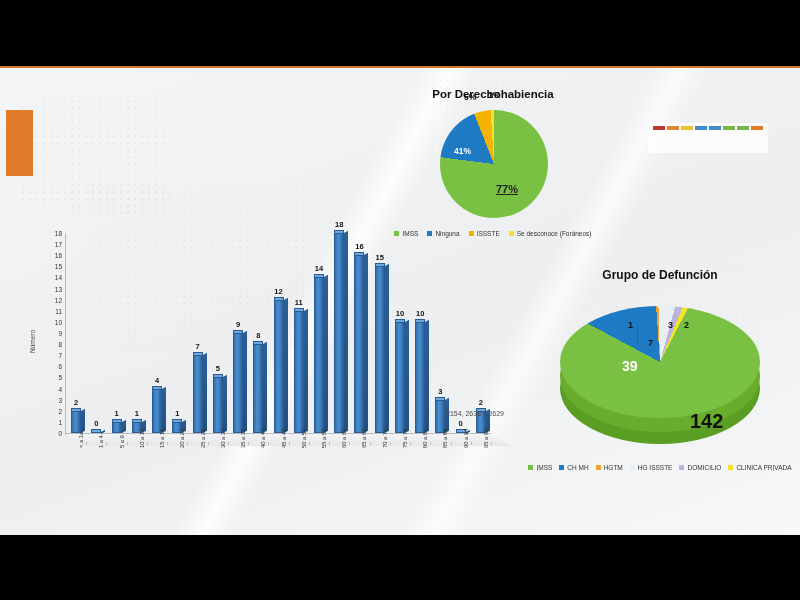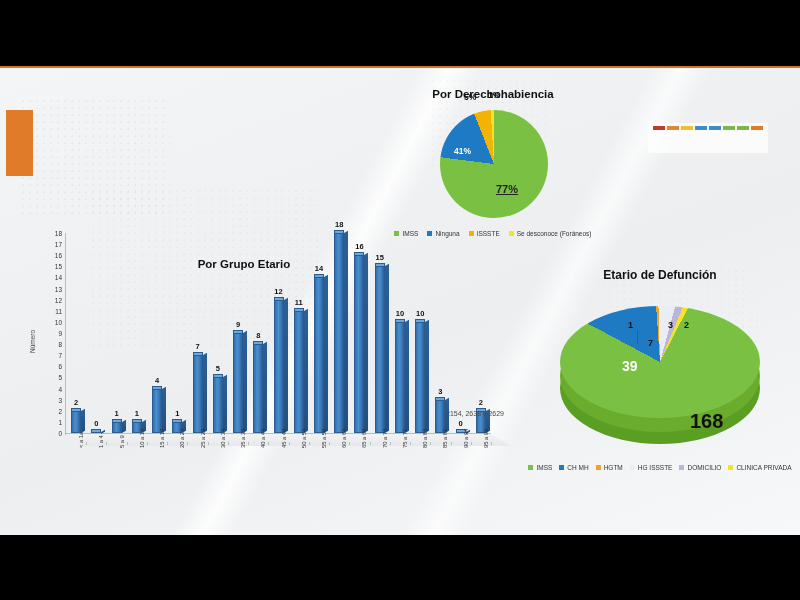--- a/index.html
+++ b/index.html
@@ -133,21 +133,20 @@
           <i style="background: rgb(232, 194, 51);"></i>
           <i style="background: rgb(60, 141, 201);"></i>
           <i style="background: rgb(60, 141, 201);"></i>
           <i style="background: rgb(122, 182, 72);"></i>
           <i style="background: rgb(122, 182, 72);"></i>
           <i style="background: rgb(224, 123, 42);"></i>
         </div>
     </div>
 
     <div id="bar-chart">
-      <div class="chart-title" style="left:130px;top:38px;width:200px;">Por Grupo Etario</div>
       <div id="bar-ylabel">Número</div>
       <div id="bar-yaxis">
           <div style="top: -3px;">18</div>
           <div style="top: 8.11111px;">17</div>
           <div style="top: 19.2222px;">16</div>
           <div style="top: 30.3333px;">15</div>
           <div style="top: 41.4444px;">14</div>
           <div style="top: 52.5556px;">13</div>
           <div style="top: 63.6667px;">12</div>
           <div style="top: 74.7778px;">11</div>
@@ -363,28 +362,28 @@
             <span>ISSSTE</span>
           </div>
           <div class="lg-item">
             <span class="lg-sw" style="background: rgb(245, 227, 42);"></span>
             <span>Se desconoce (Foráneos)</span>
           </div>
         </div>
     </div>
 
     <div id="pie-lugar">
-      <div class="chart-title" id="pie2-title">Etario de Defunción</div>
+      <div class="chart-title" id="pie2-title">Grupo de Defunción</div>
       <div id="pie2-wrap">
         <div id="pie2-depth"></div>
         <div id="pie2-depth2"></div>
         <div id="pie2-top" style="background: conic-gradient(from -62deg, rgb(31, 122, 196) 0%, rgb(31, 122, 196) 16.107%, rgb(240, 162, 46) 16.107%, rgb(240, 162, 46) 16.779%, rgb(232, 238, 244) 16.779%, rgb(232, 238, 244) 21.477%, rgb(189, 180, 220) 21.477%, rgb(189, 180, 220) 23.49%, rgb(245, 227, 42) 23.49%, rgb(245, 227, 42) 24.832%, rgb(122, 193, 67) 24.832%, rgb(122, 193, 67) 100%);"></div>
       </div>
       <div id="pie2-labels">
-          <div class="pie2-lbl huge" style="left: 170px; top: 142px;">168</div>
+          <div class="pie2-lbl huge" style="left: 170px; top: 142px;">142</div>
           <div class="pie2-lbl white" style="left: 102px; top: 90px;">39</div>
           <div class="pie2-lbl " style="left: 108px; top: 52px;">1</div>
           <div class="pie2-lbl " style="left: 128px; top: 70px;">7</div>
           <div class="pie2-lbl " style="left: 148px; top: 52px;">3</div>
           <div class="pie2-lbl " style="left: 164px; top: 52px;">2</div>
           <div class="leader" style="left: 117px; top: 62px; height: 14px;"></div>
         </div>
       <div id="pie2-legend">
           <div class="lg-item">
             <span class="lg-sw" style="background: rgb(122, 193, 67);"></span>

